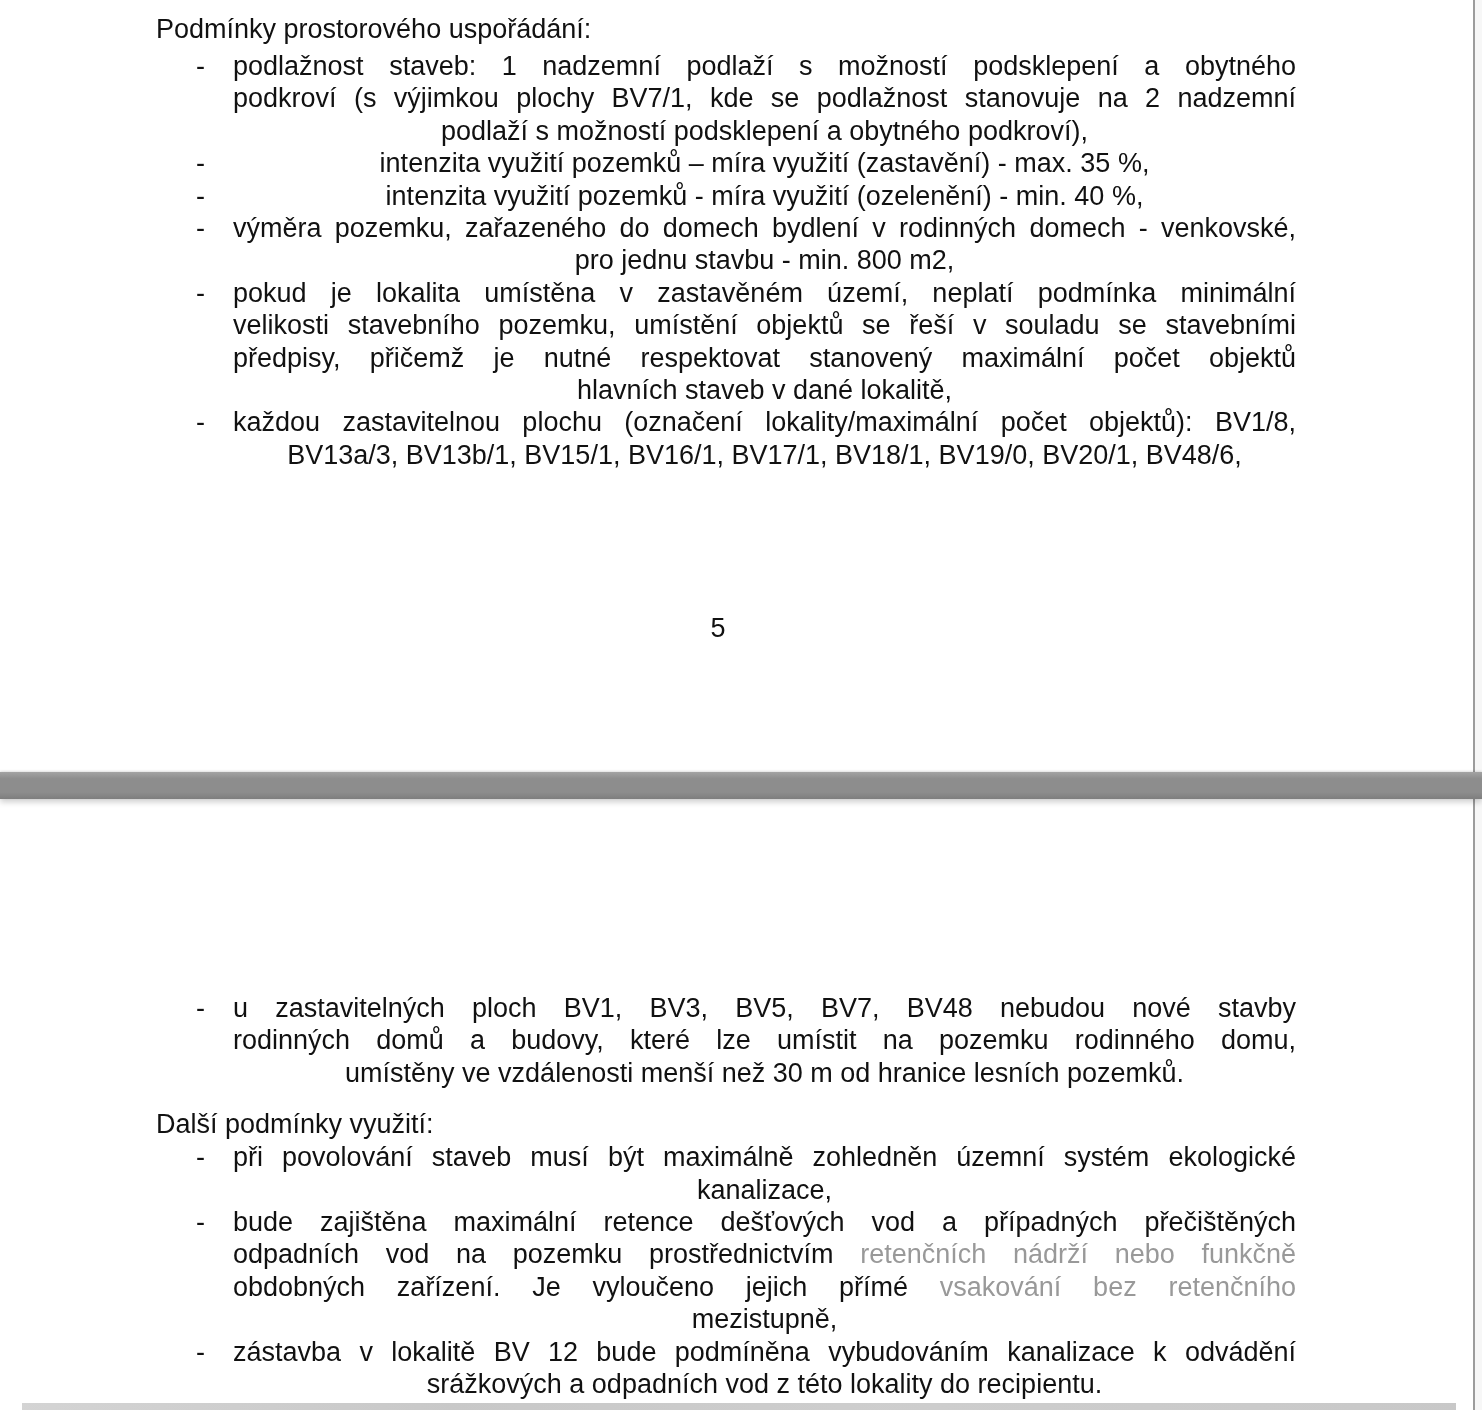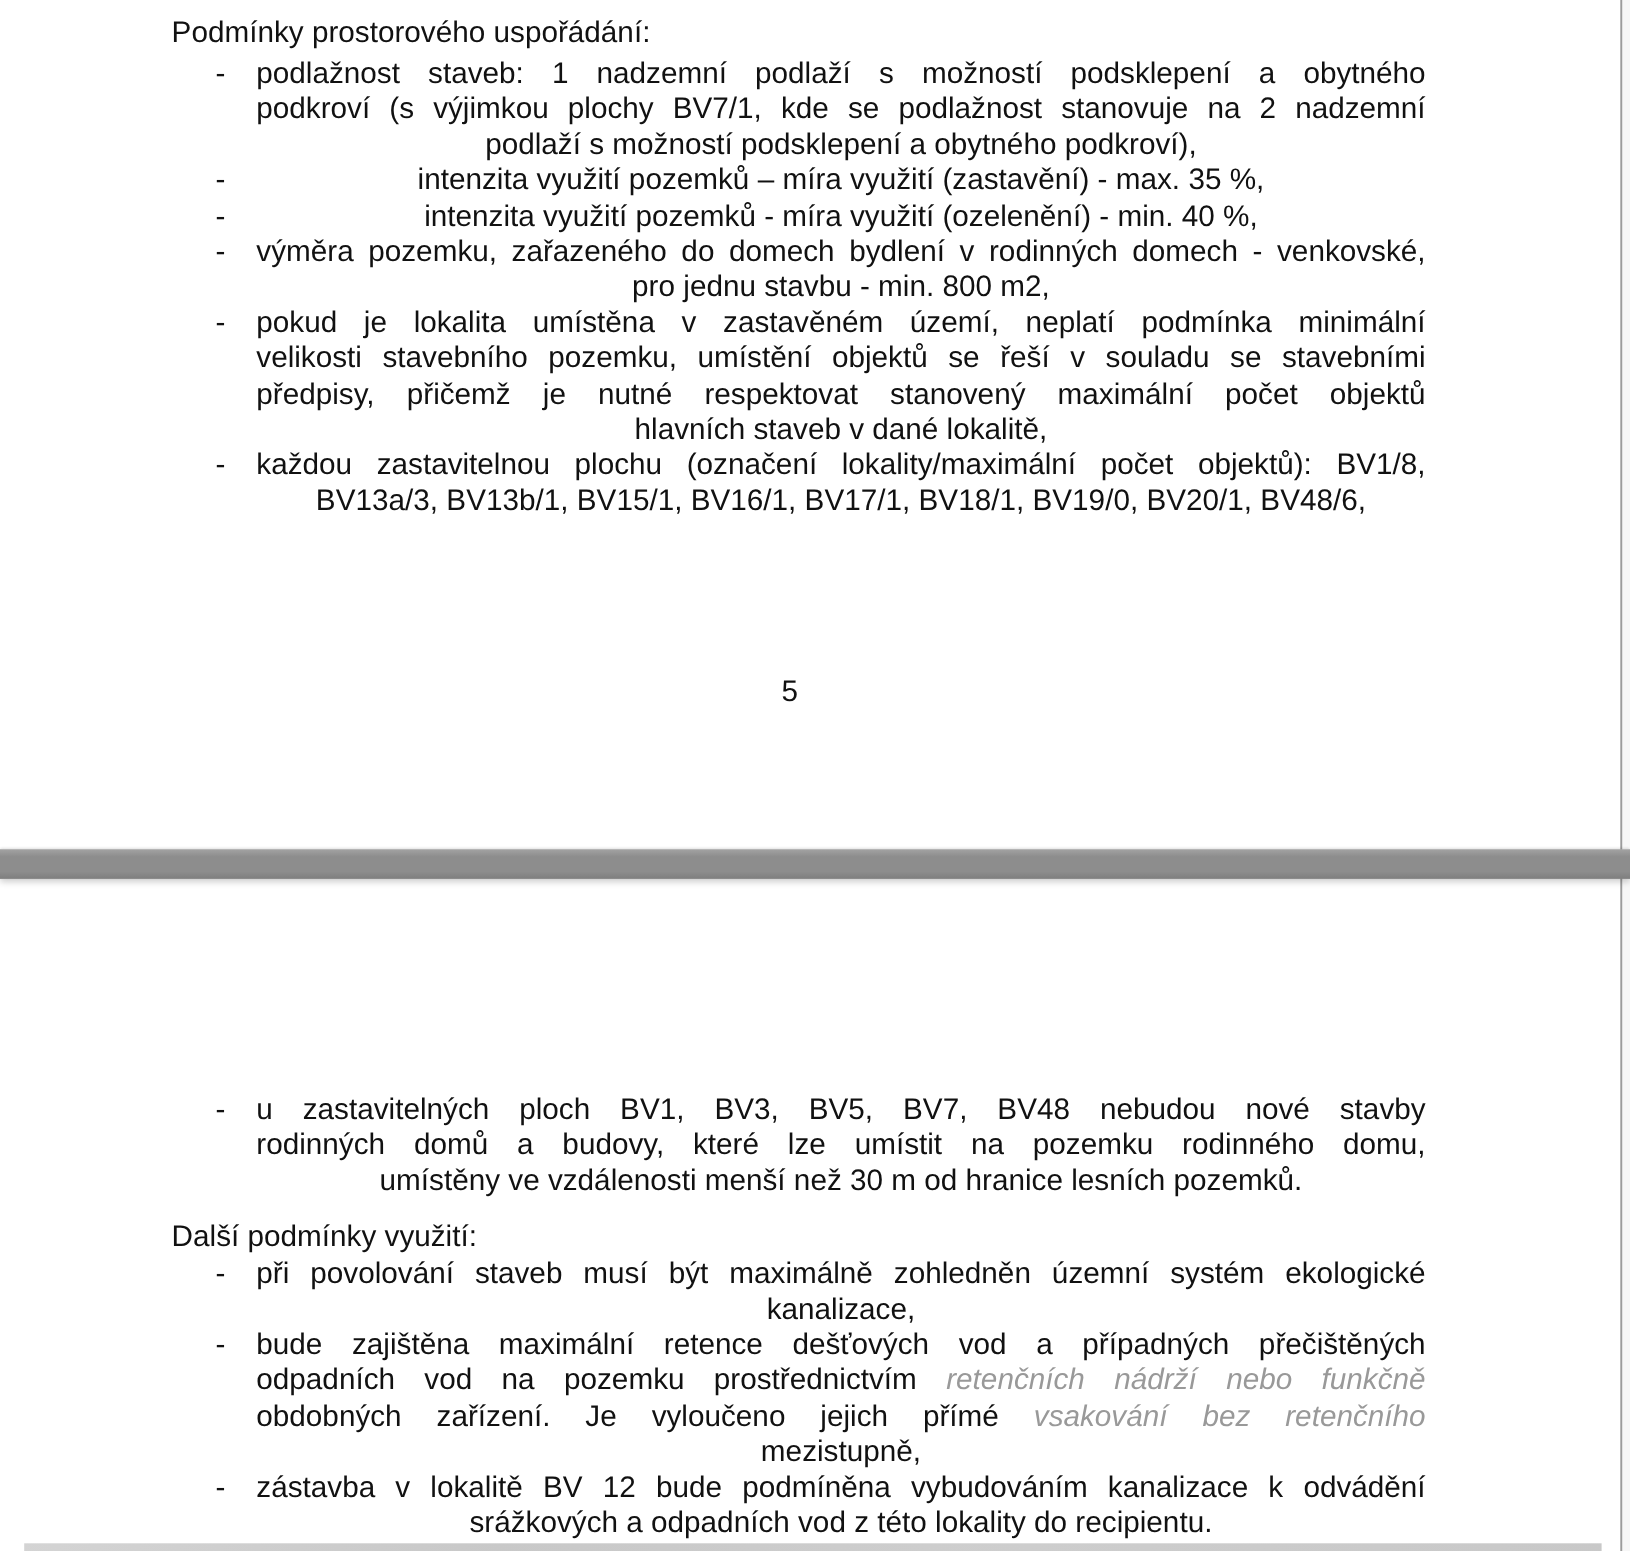--- a/index.html
+++ b/index.html
@@ -26,21 +26,21 @@
     margin:0 0 4px 16px;
     white-space:nowrap;
   }
   .heading-p2{margin-top:19px;margin-bottom:0;}
 
   .bullet{position:relative;padding-left:93px;}
   .marker{position:absolute;left:56px;top:0;}
   .btext{width:1063px;}
   .line{text-align:center;}
   .line.just{text-align:justify;text-align-last:justify;}
-  .muted{color:var(--muted,#999999);font-style:italic;}
+  .muted{color:var(--muted,#999999);}
 
   .page-number{
     position:absolute;left:140px;width:1156px;top:612px;
     text-align:center;font-size:27px;line-height:33px;z-index:2;
   }
 
   
   .page-separator{
     position:absolute;left:0;right:0;top:772px;height:27px;
     background:linear-gradient(#a3a3a3 0%,#8d8d8d 25%,#8d8d8d 75%,#7e7e7e 100%);

